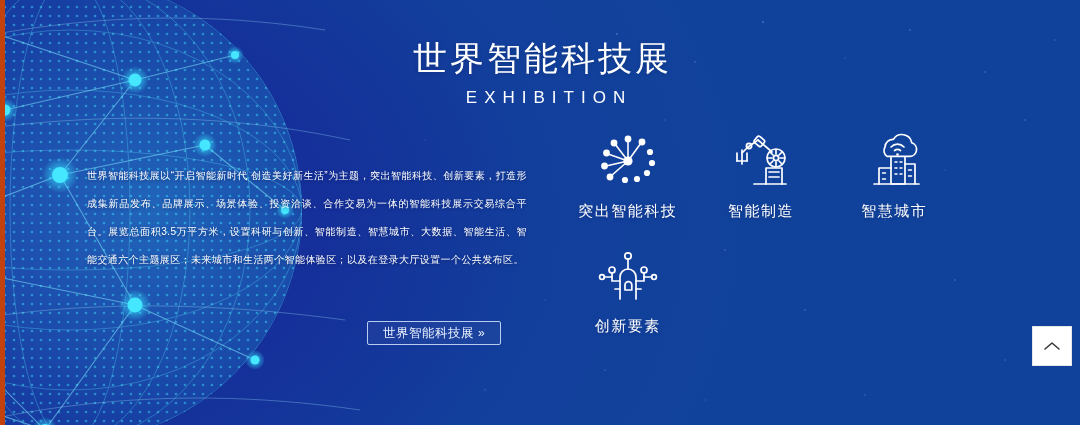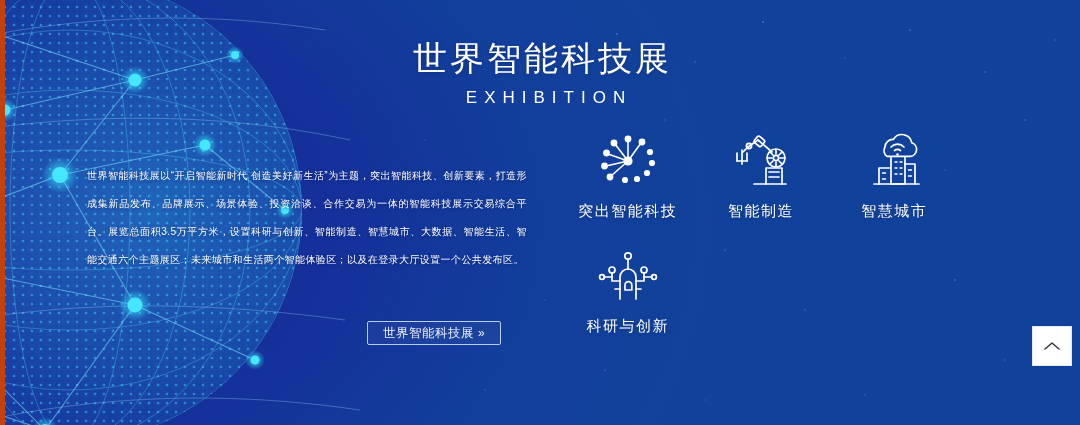--- a/index.html
+++ b/index.html
@@ -306,21 +306,21 @@
             <path d="M49 34 H57"></path>
             <circle cx="17" cy="27" r="3"></circle>
             <circle cx="49" cy="27" r="3"></circle>
             <circle cx="33" cy="13" r="3.2"></circle>
             <circle cx="7" cy="34" r="2.4"></circle>
             <circle cx="59" cy="34" r="2.4"></circle>
             <path d="M25 46 H20"></path>
               <path d="M41 46 H46"></path>
           </g>
         </svg>
-        <div class="cap">科研与创新</div>
+        <div class="cap">创新要素</div>
       </div>
 
 
 
     </div>
 
     <div class="totop">
       <svg width="18" height="12" viewBox="0 0 18 12">
         <path d="M2 9 L9 3 L16 9" fill="none" stroke="#3a3a3a" stroke-width="1.6" stroke-linecap="round" stroke-linejoin="round"></path>
       </svg>

